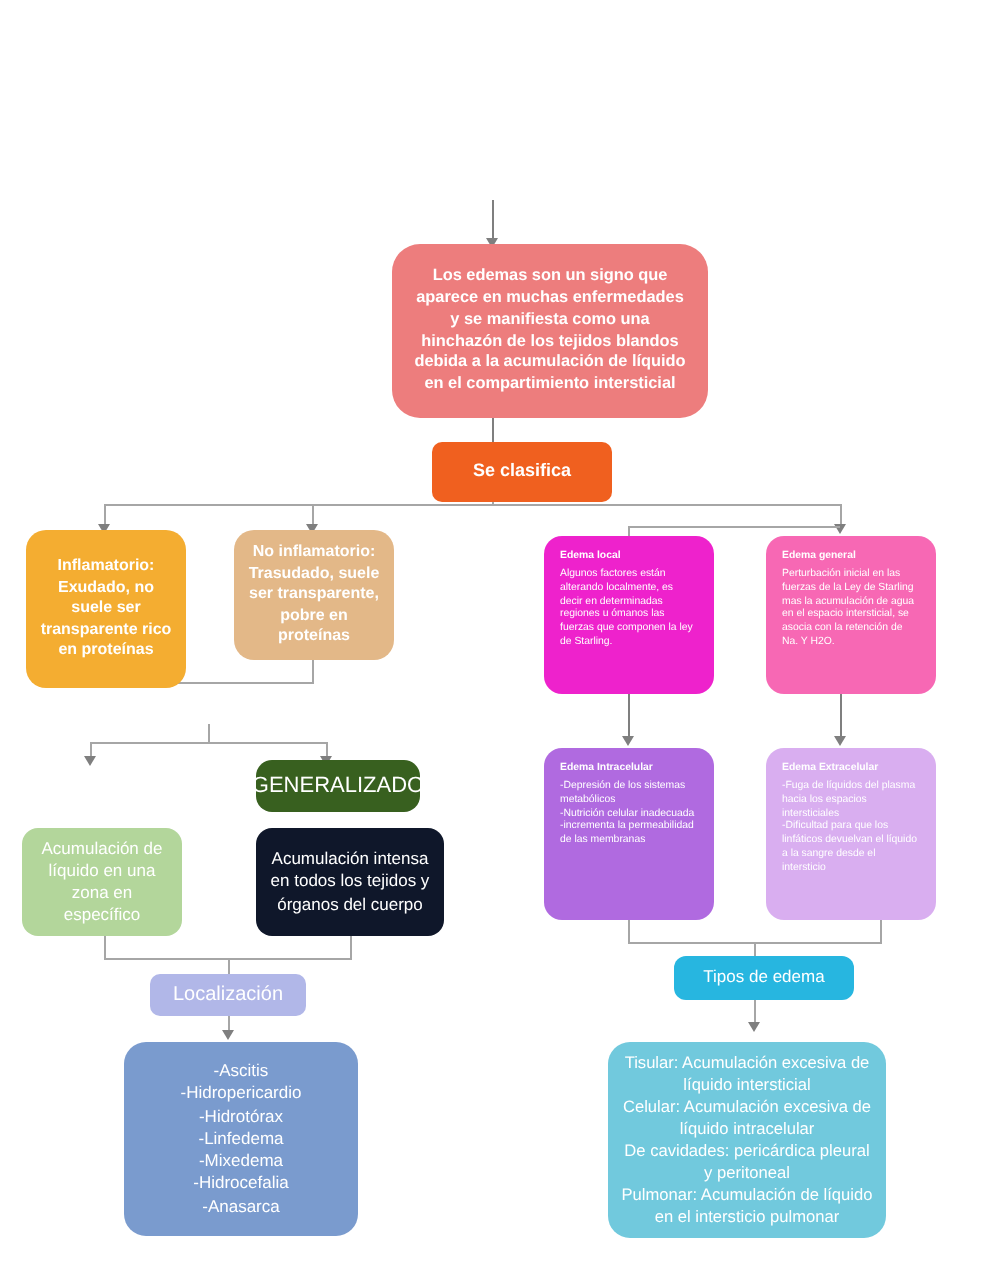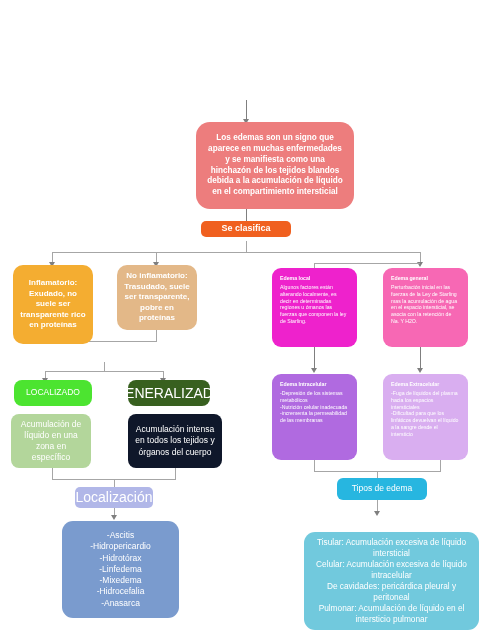--- a/index.html
+++ b/index.html
@@ -97,38 +97,37 @@
   <div class="ln v" style="left:314px;top:460px;height:12px;"></div>
   <div class="ln v" style="left:440px;top:460px;height:12px;"></div>
   <div class="ln h" style="left:314px;top:471px;width:127px;"></div>
   <div class="ln v" style="left:377px;top:471px;height:7px;"></div>
   <div class="ln v" style="left:377px;top:500px;height:13px;"></div>
   <div class="arrow" style="left:374px;top:511px;"></div>
 
 
   <div class="node" style="left:168px;top:122px;width:158px;height:87px;background:#ed7d7d;font-size:8.2px;font-weight:bold;border-radius:14px;padding:4px 10px;margin-left:28px;">Los edemas son un signo que aparece en muchas enfermedades y se manifiesta como una hinchazón de los tejidos blandos debida a la acumulación de líquido en el compartimiento intersticial</div>
 
-  <div class="node" style="left:201px;top:221px;width:90px;height:16px;background:#f0601f;font-size:9px;font-weight:bold;border-radius:5px;">Se clasifica</div>
+  <div class="node" style="left:216px;top:221px;width:90px;height:30px;background:#f0601f;font-size:9px;font-weight:bold;border-radius:5px;">Se clasifica</div>
 
   <div class="node" style="left:13px;top:265px;width:80px;height:79px;background:#f4ad31;font-size:8px;font-weight:bold;border-radius:10px;">Inflamatorio:
 Exudado, no suele ser transparente rico en proteínas</div>
 
   <div class="node" style="left:117px;top:265px;width:80px;height:65px;background:#e3b888;font-size:8px;font-weight:bold;border-radius:10px;">No inflamatorio:
 Trasudado, suele ser transparente, pobre en proteínas</div>
 
 
-  <div class="node" style="left:14px;top:380px;width:78px;height:26px;background:#4ce430;font-size:8.5px;border-radius:8px;">LOCALIZADO</div>
 
-  <div class="node" style="left:128px;top:380px;width:82px;height:26px;background:#38601f;font-size:14px;border-radius:8px;">GENERALIZADO</div>
+  <div class="node" style="left:128px;top:380px;width:82px;height:26px;background:#38601f;font-size:11px;border-radius:8px;">GENERALIZADO</div>
 
   <div class="node" style="left:11px;top:414px;width:80px;height:54px;background:#b3d69b;font-size:8.5px;border-radius:8px;">Acumulación de líquido en una zona en específico</div>
 
   <div class="node" style="left:128px;top:414px;width:94px;height:54px;background:#0f172a;font-size:8.5px;border-radius:8px;">Acumulación intensa en todos los tejidos y órganos del cuerpo</div>
 
-  <div class="node" style="left:75px;top:487px;width:78px;height:21px;background:#b1b7e8;font-size:14px;border-radius:5px;">Localización</div>
+  <div class="node" style="left:75px;top:487px;width:78px;height:21px;background:#b1b7e8;font-size:10px;border-radius:5px;">Localización</div>
 
   <div class="node" style="left:62px;top:521px;width:117px;height:97px;background:#7a9bce;font-size:8.5px;border-radius:11px;">-Ascitis
 -Hidropericardio
 -Hidrotórax
 -Linfedema
 -Mixedema
 -Hidrocefalia
 -Anasarca</div>
 
   <div class="node left-align stack" style="left:272px;top:268px;width:85px;height:79px;background:#ee22cc;font-size:5.2px;border-radius:9px;">
@@ -149,18 +148,18 @@
   </div>
 
   <div class="node left-align stack" style="left:383px;top:374px;width:85px;height:86px;background:#d9aef0;font-size:5.2px;border-radius:9px;">
     <span class="inner-title">Edema Extracelular</span>
     <span class="inner-body">-Fuga de líquidos del plasma hacia los espacios intersticiales
 -Dificultad para que los linfáticos devuelvan el líquido a la sangre desde el intersticio</span>
   </div>
 
   <div class="node" style="left:337px;top:478px;width:90px;height:22px;background:#27b6e0;font-size:8.5px;border-radius:6px;">Tipos de edema</div>
 
-  <div class="node" style="left:304px;top:532px;width:175px;height:98px;background:#71c9dd;font-size:8.3px;border-radius:11px;padding:5px 6px;">Tisular: Acumulación excesiva de líquido intersticial
+  <div class="node" style="left:304px;top:521px;width:139px;height:98px;background:#71c9dd;font-size:8.3px;border-radius:11px;padding:5px 6px;">Tisular: Acumulación excesiva de líquido intersticial
 Celular: Acumulación excesiva de líquido intracelular
 De cavidades: pericárdica pleural y peritoneal
 Pulmonar: Acumulación de líquido en el intersticio pulmonar</div>
 
 </div>
 
 </body></html>

